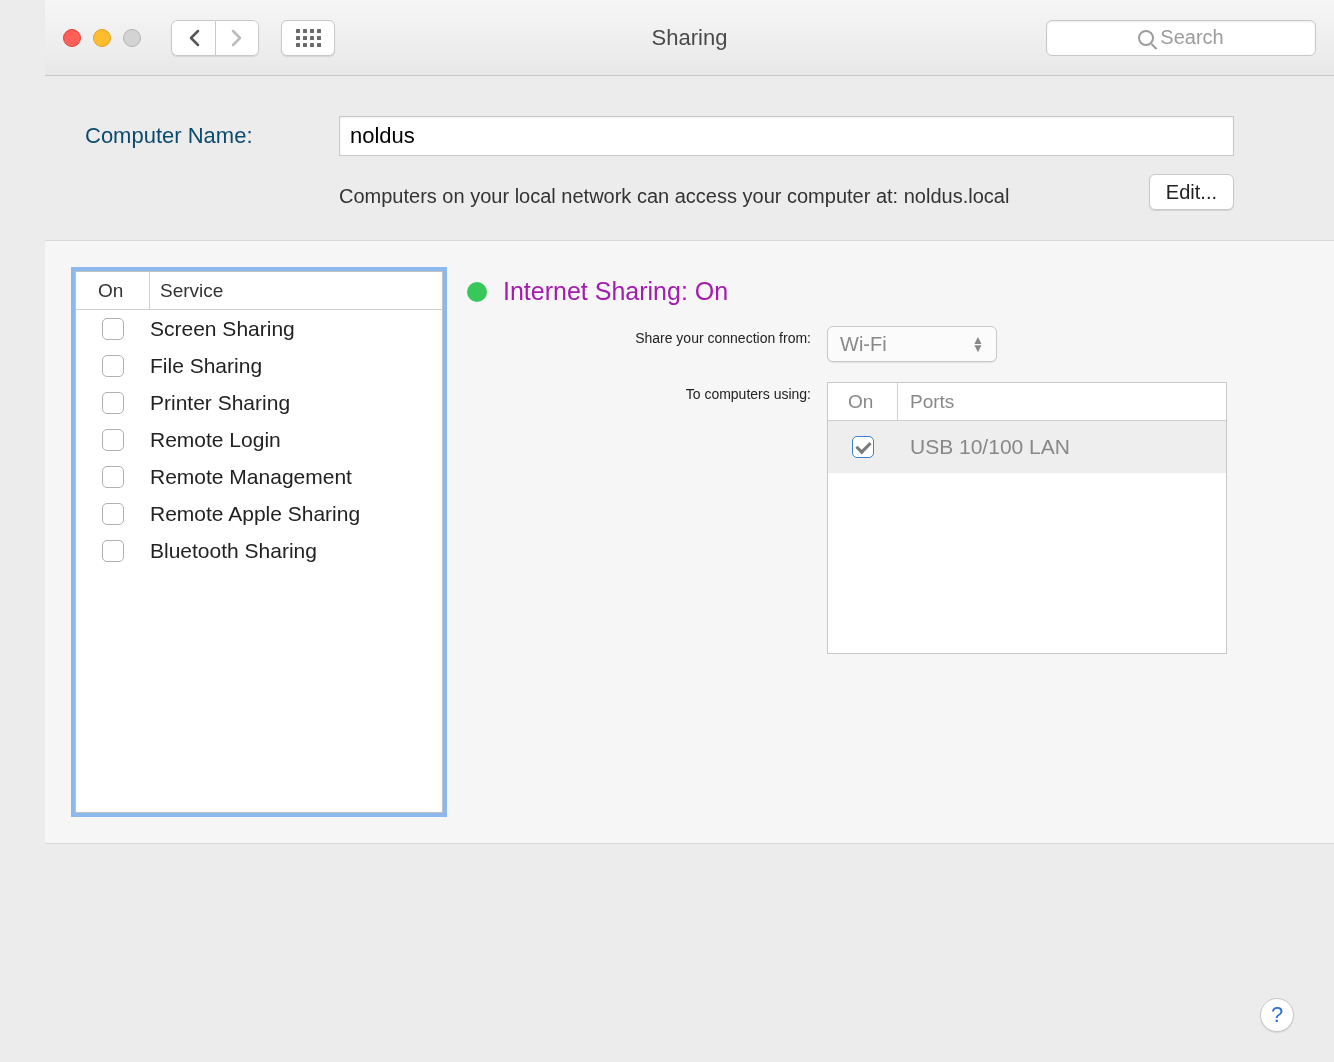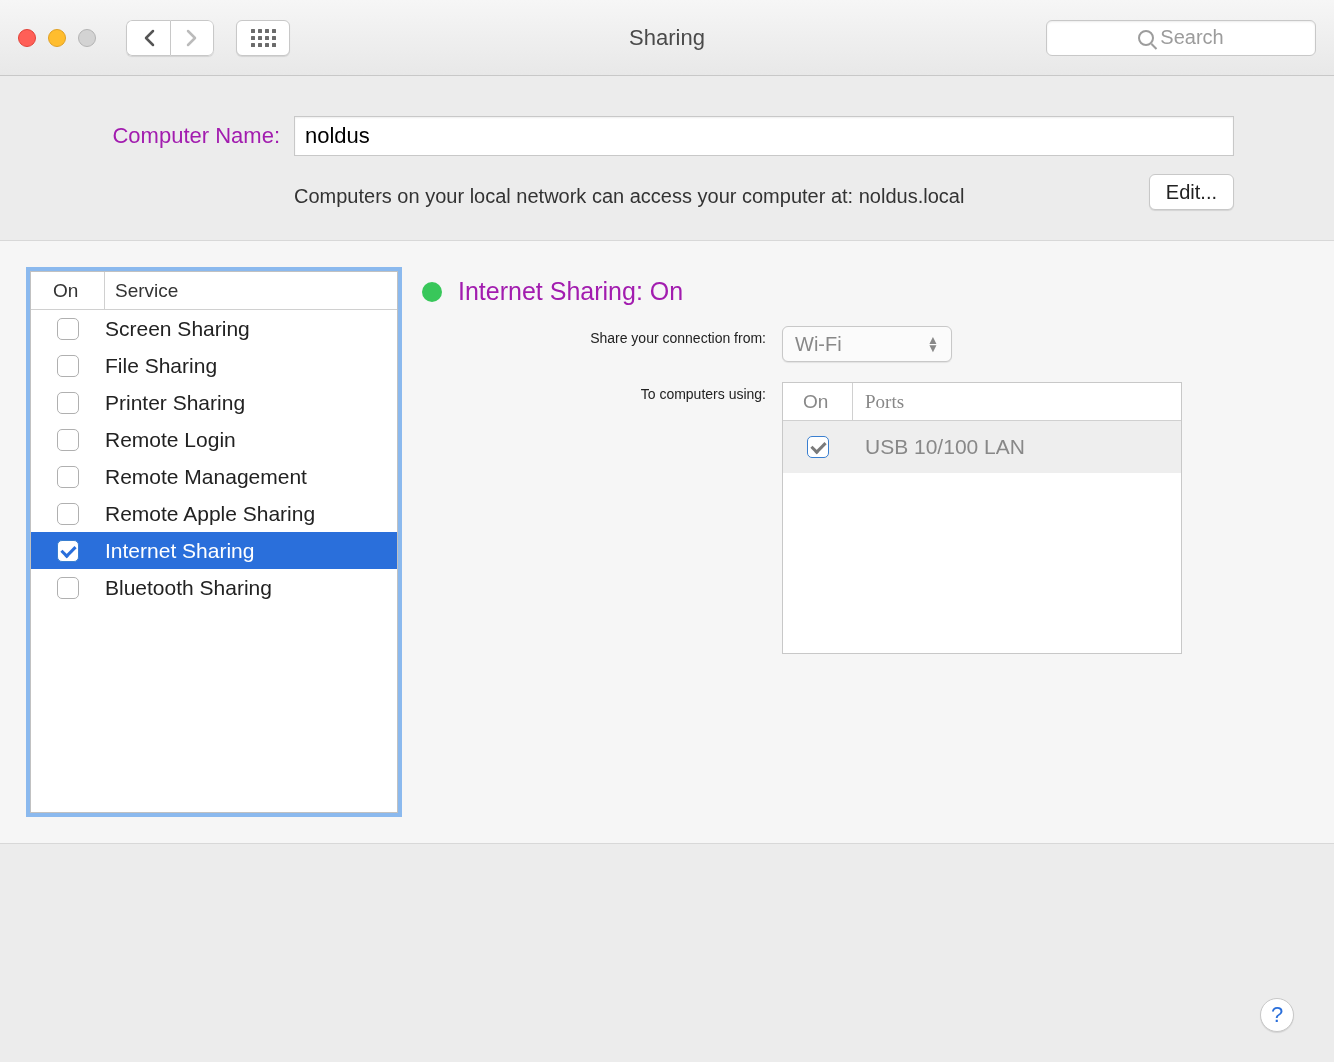--- a/index.html
+++ b/index.html
@@ -106,24 +106,24 @@
     .top-section {
       padding: 40px 40px 30px 40px;
     }
     .computer-name-row {
       display: flex;
       align-items: center;
       margin-bottom: 18px;
     }
     .cn-label {
       width: 254px;
-      text-align: right;
+      text-align: left;
       font-size: 22px;
-      color: #a21caf;
-      padding-right: 14px;
+      color: #0c4a6e;
+      padding-right: 8px;
     }
     .cn-input {
       flex: 1;
       height: 40px;
       border: 1px solid #c8c8c8;
       background: #fff;
       font-size: 22px;
       padding: 0 10px;
       margin-right: 60px;
       box-shadow: inset 0 1px 2px rgba(0,0,0,0.07);
@@ -231,35 +231,35 @@
     }
     .select .arrows { margin-left:auto; color:#888; font-size:12px; line-height:0.7; display:flex; flex-direction:column; }
     .ports-table {
       width: 400px; border:1px solid #c8c8c8; background:#fff;
     }
     .ports-header {
       display:flex; height:38px; align-items:center; border-bottom:1px solid #d0d0d0;
       font-size:19px; color:#888;
     }
     .ports-header .on-col { width:70px; padding-left:20px; border-right:1px solid #d0d0d0; height:100%; display:flex; align-items:center; }
-    .ports-header .p-col { padding-left:12px;font-family:Liberation Serif, serif; }
+    .ports-header .p-col { padding-left:12px; }
     .port-row {
       display:flex; height:52px; align-items:center; background:#eee;
     }
     .port-row .on-col { width:70px; display:flex; justify-content:center; }
     .port-row .p-col { padding-left:12px; font-size:21px; color:#888; }
     .ports-body-empty { height: 180px; }
     .help-btn {
       position:absolute; bottom:30px; right:40px;
       width:34px; height:34px; border-radius:50%; background:#fff;
       border:1px solid #c8c8c8; color:#2a6fdb; font-size:22px;
       display:flex; align-items:center; justify-content:center;
       box-shadow:0 1px 1px rgba(0,0,0,0.1);
     }
-    .window { position:relative; height:1062px; }
+    .window { position:relative; height:1062px;margin-left:45px; }
   </style>
 </head>
 <body>
 
 <div class="window">
   <div class="titlebar">
     <div class="traffic-lights">
       <div class="traffic red"></div>
       <div class="traffic yellow"></div>
       <div class="traffic gray"></div>
@@ -345,26 +345,20 @@
             <div class="svc-check">
               <div class="chk"></div>
             </div>
             <div class="svc-label">Remote Management</div>
           </div>
           <div class="service-row">
             <div class="svc-check">
               <div class="chk"></div>
             </div>
             <div class="svc-label">Remote Apple Sharing</div>
-          </div>
-          <div class="service-row selected">
-            <div class="svc-check">
-              <div class="chk checked selected"></div>
-            </div>
-            <div class="svc-label">Internet Sharing</div>
           </div>
           <div class="service-row">
             <div class="svc-check">
               <div class="chk"></div>
             </div>
             <div class="svc-label">Bluetooth Sharing</div>
           </div>
         </div>
     </div>
 

